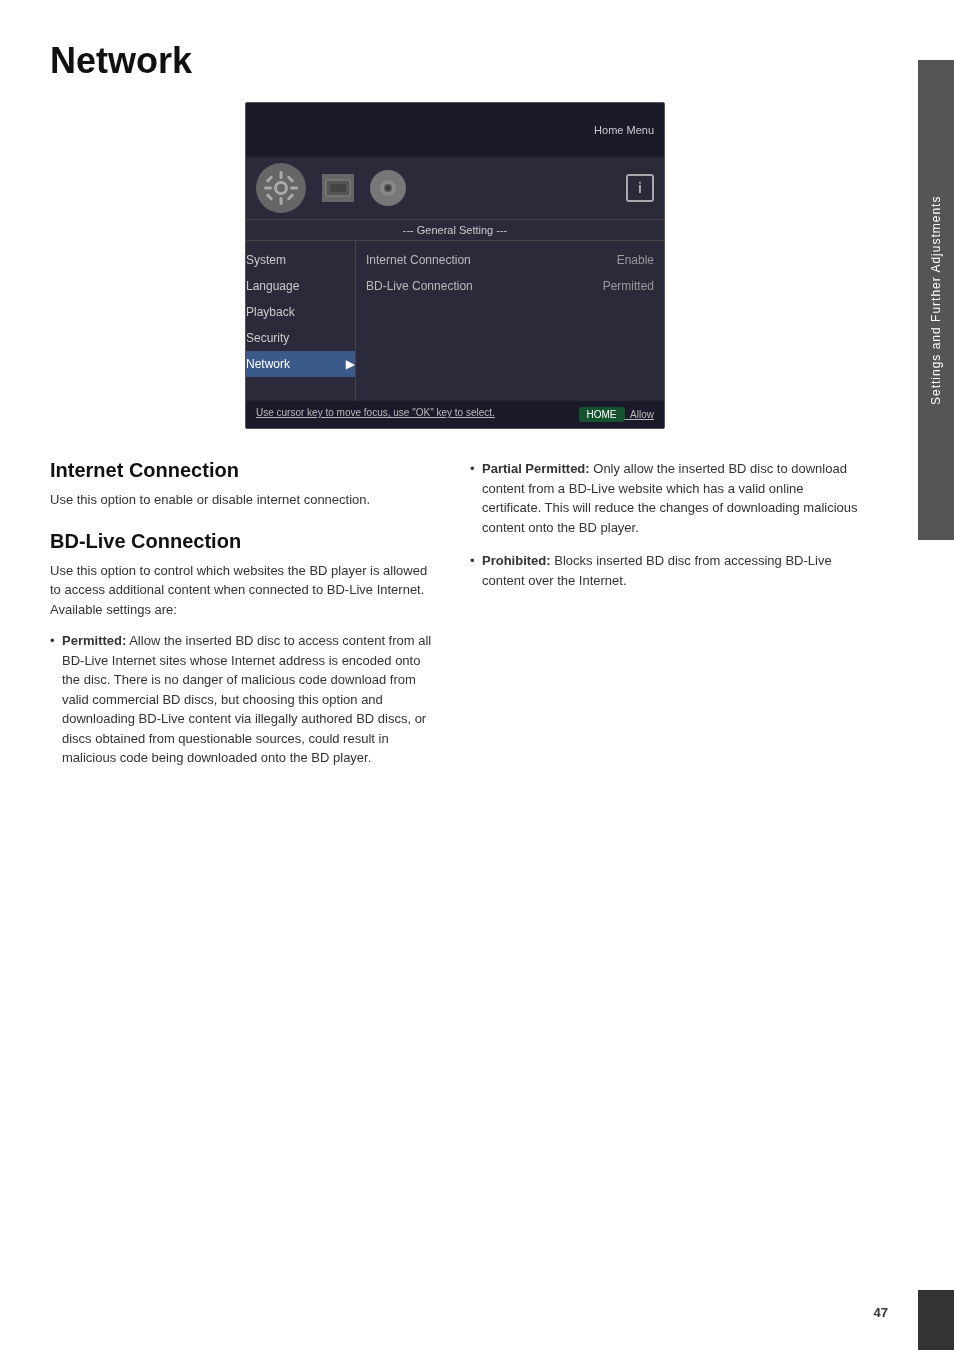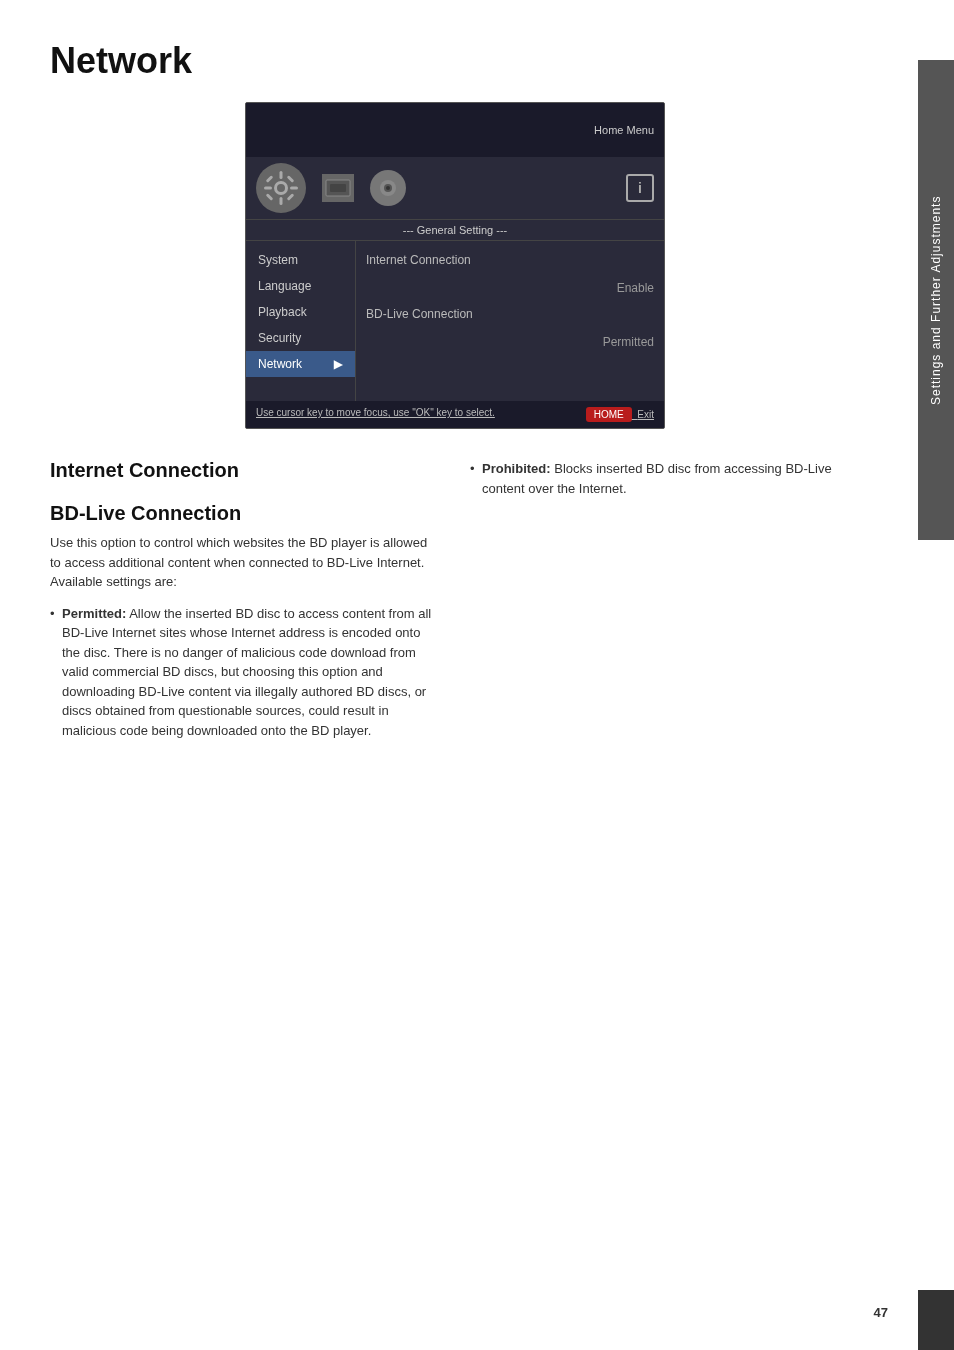--- a/index.html
+++ b/index.html
@@ -150,21 +150,21 @@
       min-height: 160px;
     }
 
     .menu-left-col {
       width: 110px;
       border-right: 1px solid #444;
       padding: 6px 0;
     }
 
     .menu-left-item {
-      padding: 6px 12px;
+      padding: 6px 0;
       font-size: 12px;
       color: #ccc;
       cursor: default;
     }
 
     .menu-left-item.selected {
       background: #3a5a8a;
       color: #fff;
       display: flex;
       align-items: center;
@@ -182,36 +182,35 @@
       padding: 6px 0;
       font-size: 12px;
     }
 
     .menu-right-label {
       color: #bbb;
     }
 
     .menu-right-value {
       color: #999;
-      margin-top: 28px;
     }
 
     .menu-bottom-bar {
       background: #1a1a2a;
       padding: 6px 10px;
       font-size: 10px;
       color: #bbb;
       display: flex;
       justify-content: space-between;
       align-items: flex-start;
       text-decoration: underline;
     }
 
     .menu-home-btn {
-      background: #b91c1c;
+      background: #14532d;
       color: #fff;
       padding: 2px 8px;
       border-radius: 3px;
       font-size: 10px;
       display: inline-flex;
       align-items: center;
       gap: 4px;
     }
 
     
@@ -351,45 +350,50 @@
         </div>
       </div>
     </div>
 
     <div class="menu-bottom-bar">
       <span>Use cursor key to move focus, use "OK" key to select.</span>
       <span>
         <span class="menu-home-btn">
           <span>HOME</span>
         </span>
-        &nbsp;<span>Exit</span>
+        &nbsp;<span>Allow</span>
       </span>
     </div>
   </div>
 
   <div class="two-col">
 
     <div class="col-left">
 
       <h2 class="section-heading first">Internet Connection</h2>
+      <p class="section-body">Use this option to enable or disable internet connection.</p>
 
       <h2 class="section-heading">BD-Live Connection</h2>
       <p class="section-body">Use this option to control which websites the BD player is allowed to access additional content when connected to BD-Live Internet. Available settings are:</p>
 
       <ul class="bullet-list">
         <li>
           <span class="bold-term">Permitted:</span>
           <span> Allow the inserted BD disc to access content from all BD-Live Internet sites whose Internet address is encoded onto the disc. There is no danger of malicious code download from valid commercial BD discs, but choosing this option and downloading BD-Live content via illegally authored BD discs, or discs obtained from questionable sources, could result in malicious code being downloaded onto the BD player.</span>
         </li>
       </ul>
     </div>
 
     <div class="col-right">
       <ul class="bullet-list">
         <li>
+          <span class="bold-term">Partial Permitted:</span>
+          <span> Only allow the inserted BD disc to download content from a BD-Live website which has a valid online certificate. This will reduce the changes of downloading malicious content onto the BD player.</span>
+        </li>
+        <li>
           <span class="bold-term">Prohibited:</span>
           <span> Blocks inserted BD disc from accessing BD-Live content over the Internet.</span>
         </li>
       </ul>
     </div>
 
   </div>
 </div>
 
 <div class="sidebar-tab">

